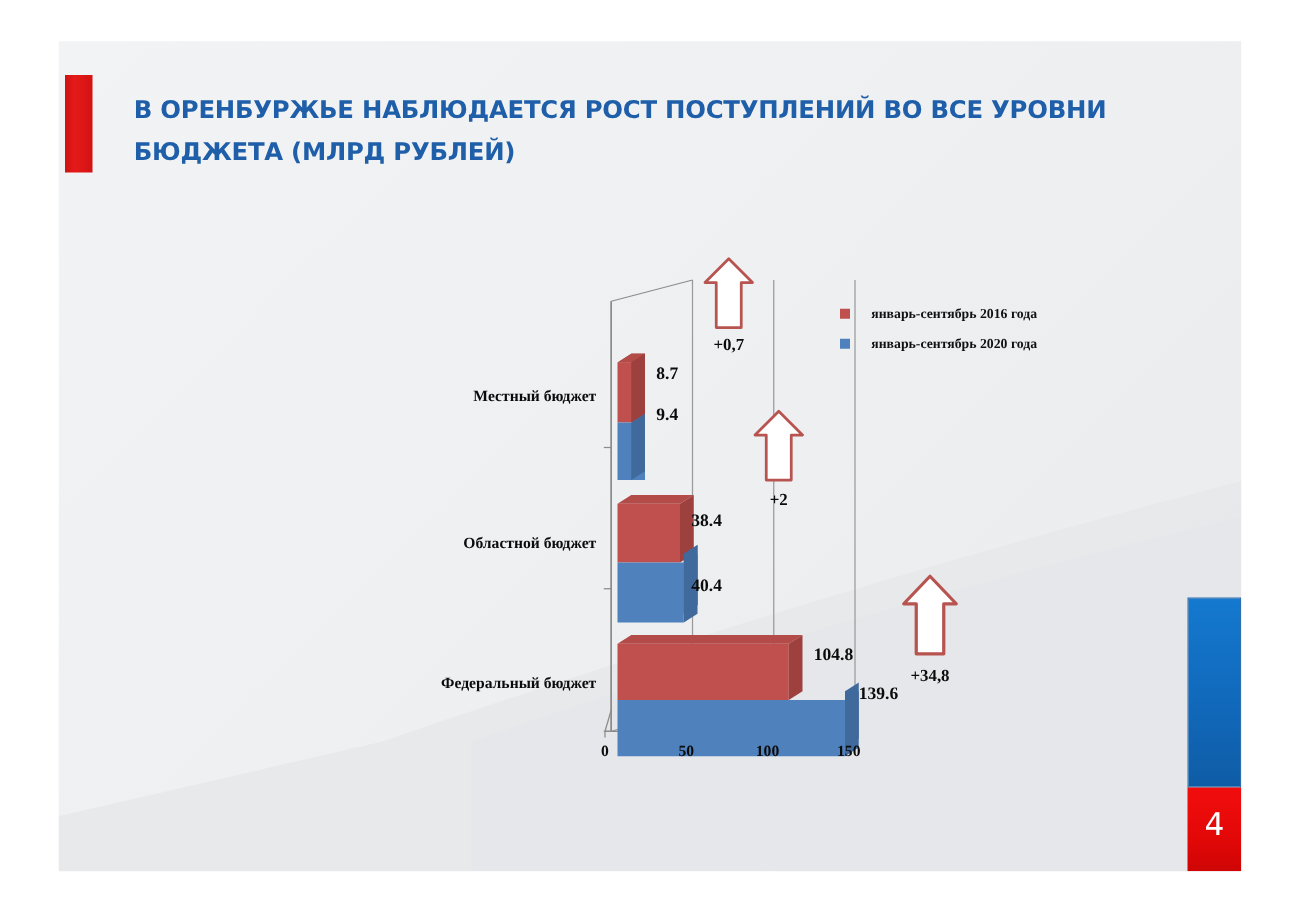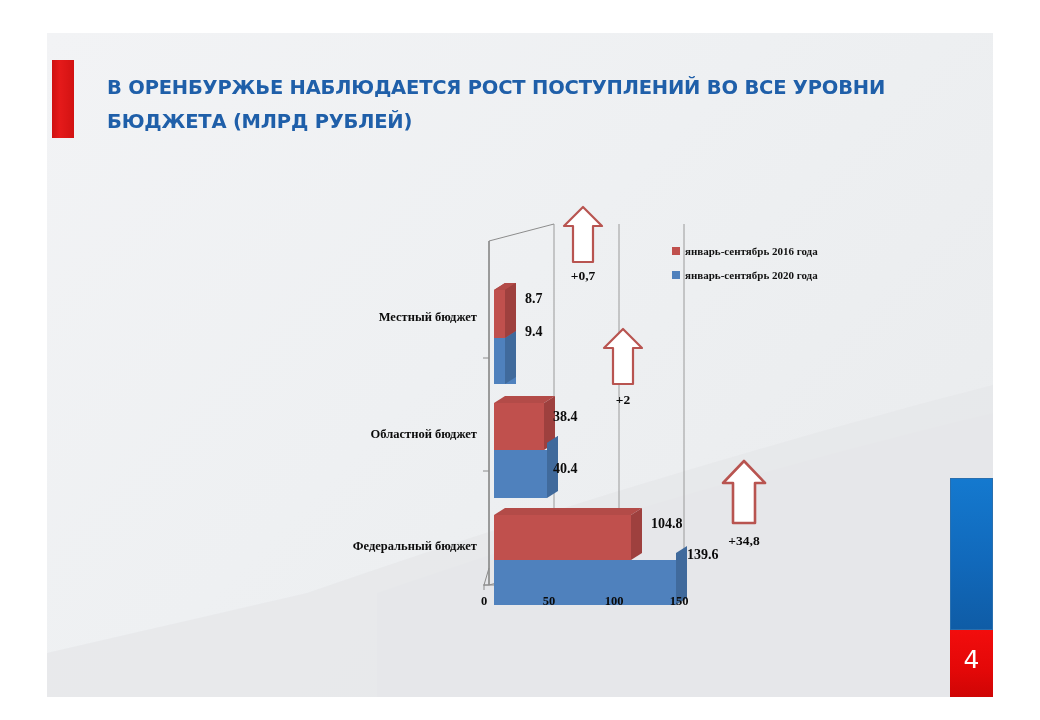--- a/index.html
+++ b/index.html
@@ -39,21 +39,21 @@
   .chart-wrap{position:absolute;left:210px;top:160px;width:640px;height:450px;}
   .chart-svg{display:block;}
 
   .legend{
     position:absolute;left:625px;top:212px;
     font-family:"Liberation Serif", serif;
     font-weight:bold;
     font-size:11px;
     color:#111;
   }
-  .legend-row{display:flex;align-items:center;margin-bottom:12px;}
+  .legend-row{display:flex;align-items:center;margin-bottom:12px;gap:12px;}
   .legend-swatch{width:8px;height:8px;margin-right:5px;flex:0 0 auto;}
 
   .pagebox{position:absolute;left:903px;top:445px;width:43px;height:219px;}
   .pagebox .blue{
     position:absolute;left:0;top:0;width:43px;height:152px;
     background:linear-gradient(180deg,#1479cf 0%,#1169bb 55%,#0f5ca6 100%);
     border:1px solid #2a6fae;box-sizing:border-box;
   }
   .pagebox .red{
     position:absolute;left:0;top:152px;width:43px;height:67px;

